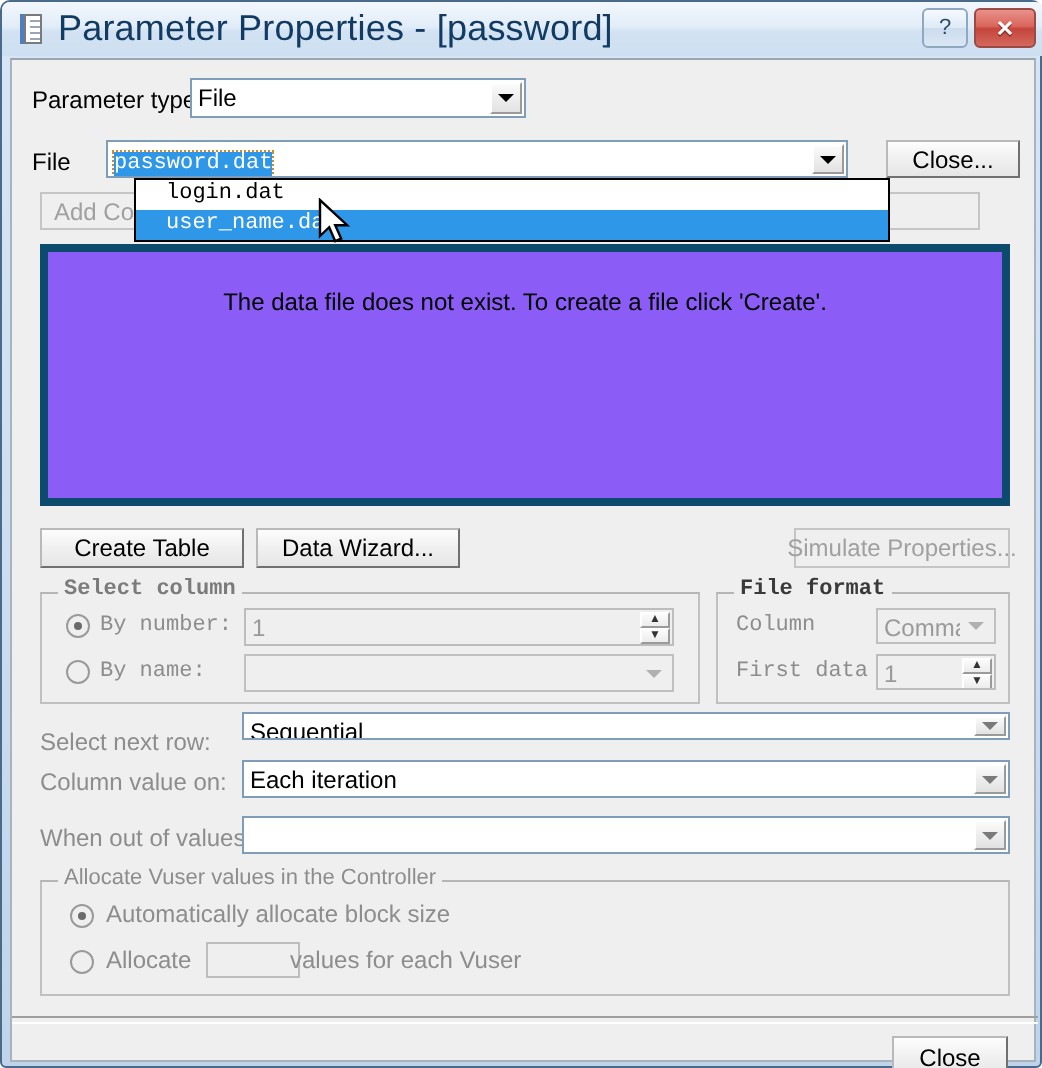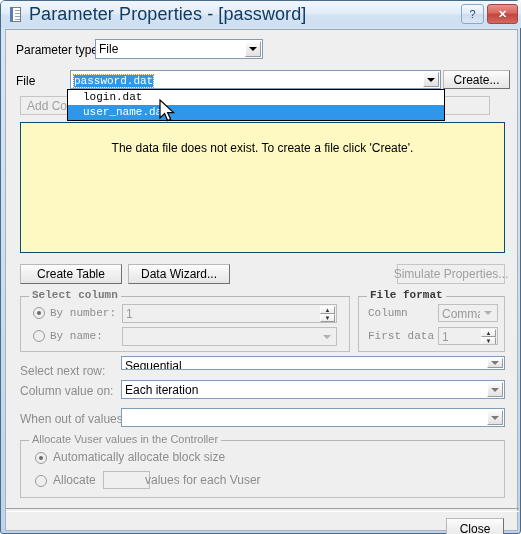--- a/index.html
+++ b/index.html
@@ -224,22 +224,22 @@
     position: absolute;
     left: 3px; top: 3px;
     width: 4px; height: 4px;
     border-radius: 50%;
     background: #6b6b6b;
   }
   
   .datapane {
     position: absolute;
     box-sizing: border-box;
-    background: #fef9c3;
-    border: 1px solid #0c4a6e;
+    background: #8b5cf6;
+    border: 4px solid #0c4a6e;
   }
   .datapane-msg {
     position: absolute;
     left: 0; right: 0; top: 18px;
     text-align: center;
     font-size: 12px;
     color: #000;
   }
   
   .droplist {
@@ -297,27 +297,27 @@
 
     <span class="lbl" style="left:10px; top:13px;">Parameter type:</span>
     <div class="combo" style="left:89px; top:9px; width:168px; height:20px;">
       <span>File</span>
       <span class="arrow">
           <span class="tri"></span>
         </span>
     </div>
 
     <span class="lbl" style="left:10px; top:44px;">File</span>
-    <div class="combo" style="left:64px; top:40px; width:371px; height:19px;">
+    <div class="combo" style="left:47px; top:40px; width:371px; height:19px;">
       <span class="sel-text">password.dat</span>
       <span class="arrow">
           <span class="tri"></span>
         </span>
     </div>
-    <div class="btn" style="left:437px; top:40px; width:67px; height:19px;">Create...</div>
+    <div class="btn" style="left:437px; top:40px; width:67px; height:19px;">Close...</div>
 
     <div class="btn dis" style="left:14px; top:66px; width:113px; height:19px; justify-content:flex-start; padding-left:6px;">Add Column</div>
     <div class="btn dis" style="left:133px; top:66px; width:113px; height:19px;"></div>
     <div class="btn dis" style="left:252px; top:66px; width:113px; height:19px;"></div>
     <div class="btn dis" style="left:371px; top:66px; width:113px; height:19px;"></div>
 
     <div class="droplist" style="left:61px; top:59px; width:378px; height:32px;">
       <div class="dropitem">login.dat</div>
       <div class="dropitem sel">user_name.dat</div>
     </div>

